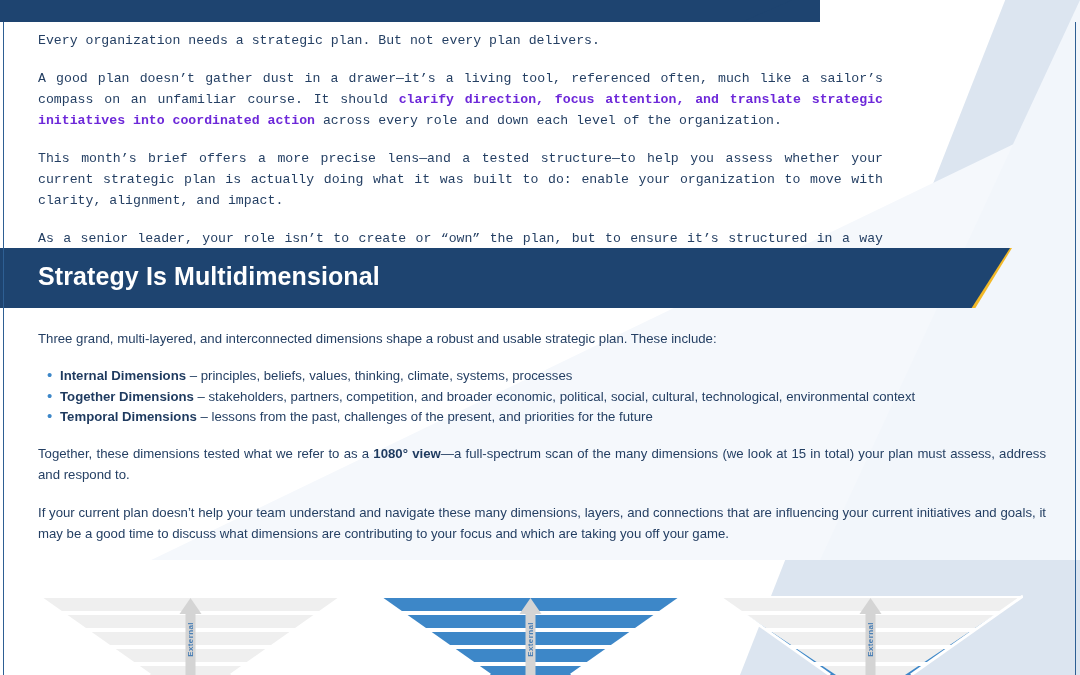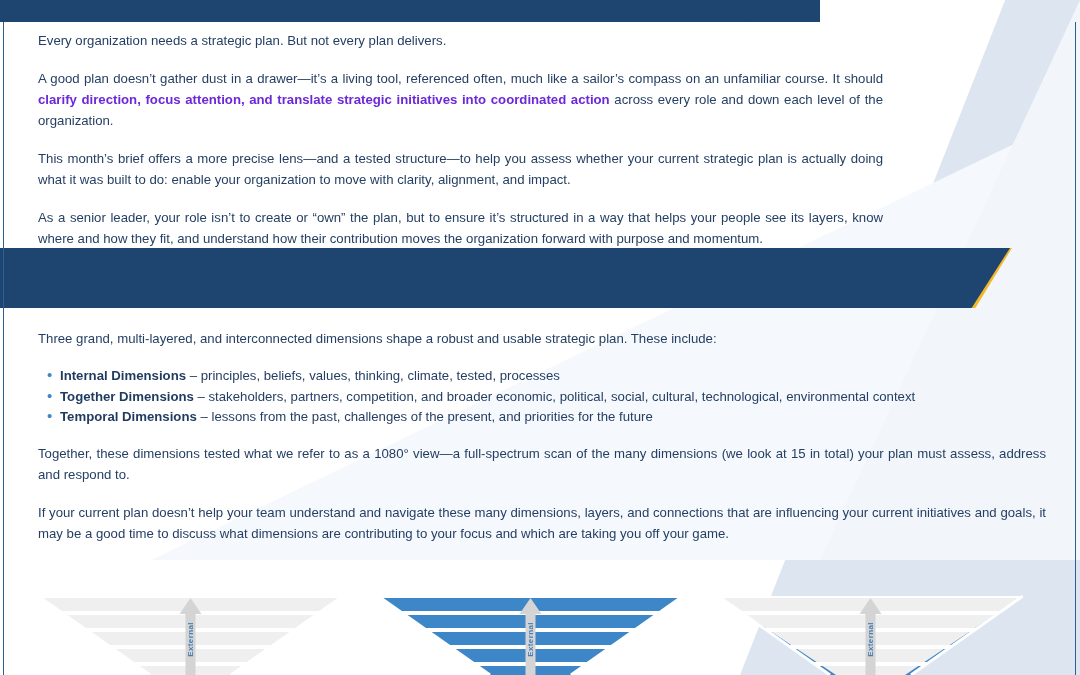--- a/index.html
+++ b/index.html
@@ -94,20 +94,21 @@
     white-space:nowrap;
     z-index:6;
   }
 
   
   .intro{
     position:absolute;
     left:38px;top:30px;
     width:845px;
     z-index:3;
+    font-family:Liberation Mono, monospace;
   }
   .intro p{
     margin:0 0 17px 0;
     color:#243f63;
     font-size:13.2px;
     line-height:21px;
     text-align:justify;
   }
   .intro p:last-child{margin-bottom:0;}
   .intro b{font-weight:bold;color:#6d28d9;margin-top:48px;}
@@ -149,21 +150,21 @@
     width:1008px;
     z-index:3;
   }
   .body2 p{
     margin:0 0 17px 0;
     color:#243f63;
     font-size:13.2px;
     line-height:21px;
     text-align:justify;
   }
-  .body2 b{font-weight:normal;color:#1e3a5f;}
+  .body2 b{font-weight:bold;color:#1e3a5f;}
 
   ul.dims{
     list-style:none;
     margin:0 0 16px 0;
     padding:0 0 0 22px;
   }
   ul.dims li{
     position:relative;
     color:#243f63;
     font-size:13.2px;
@@ -221,26 +222,27 @@
   <div class="intro" id="intro-copy">
       <p><span>Every organization needs a strategic plan. But not every plan delivers.</span></p>
       <p><span>A good plan doesn’t gather dust in a drawer—it’s a living tool, referenced often, much like a sailor’s compass on an unfamiliar course. It should </span><b>clarify direction, focus attention, and translate strategic initiatives into coordinated action</b><span> across every role and down each level of the organization.</span></p>
       <p><span>This month’s brief offers a more precise lens—and a tested structure—to help you assess whether your current strategic plan is actually doing what it was built to do: enable your organization to move with clarity, alignment, and impact.</span></p>
       <p><span>As a senior leader, your role isn’t to create or “own” the plan, but to ensure it’s structured in a way that helps your people see its layers, know where and how they fit, and understand how their contribution moves the organization forward with purpose and momentum.</span></p>
     </div>
 
   <div class="section-band">
     <div class="gold"></div>
     <div class="navy"></div>
+    <div class="section-title">Strategy Is Multidimensional</div>
   </div>
 
   <div class="body2">
     <p id="lead-para"><span>Three grand, multi-layered, and interconnected dimensions shape a robust and usable strategic plan. These include:</span></p>
     <ul class="dims" id="dims-list">
-        <li><b>Internal Dimensions</b><span> – principles, beliefs, values, thinking, climate, tested, processes</span></li>
+        <li><b>Internal Dimensions</b><span> – principles, beliefs, values, thinking, climate, systems, processes</span></li>
         <li><b>Together Dimensions</b><span> – stakeholders, partners, competition, and broader economic, political, social, cultural, technological, environmental context</span></li>
         <li><b>Temporal Dimensions</b><span> – lessons from the past, challenges of the present, and priorities for the future</span></li>
       </ul>
     <div id="closing-paras">
         <p><span>Together, these dimensions tested what we refer to as a </span><b>1080° view</b><span>—a full-spectrum scan of the many dimensions (we look at 15 in total) your plan must assess, address and respond to.</span></p>
         <p><span>If your current plan doesn’t help your team understand and navigate these many dimensions, layers, and connections that are influencing your current initiatives and goals, it may be a good time to discuss what dimensions are contributing to your focus and which are taking you off your game.</span></p>
       </div>
   </div>
 
   <div class="diagrams" id="diagram-row">

